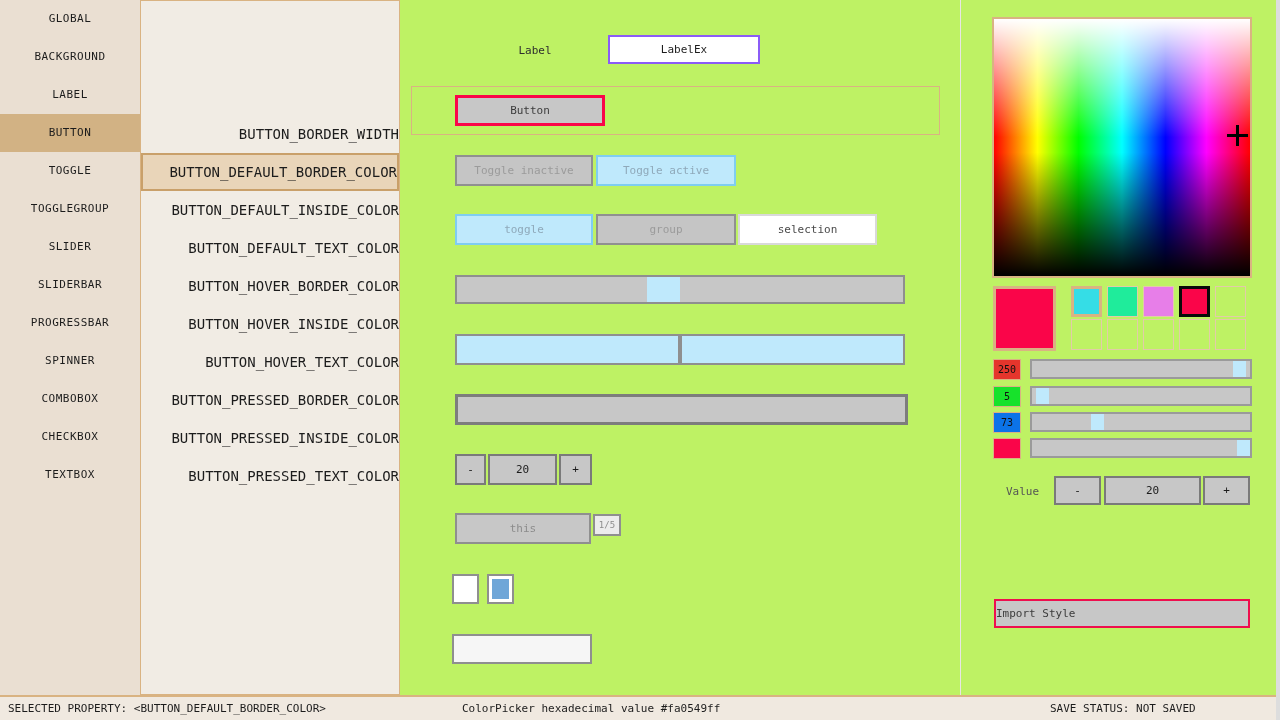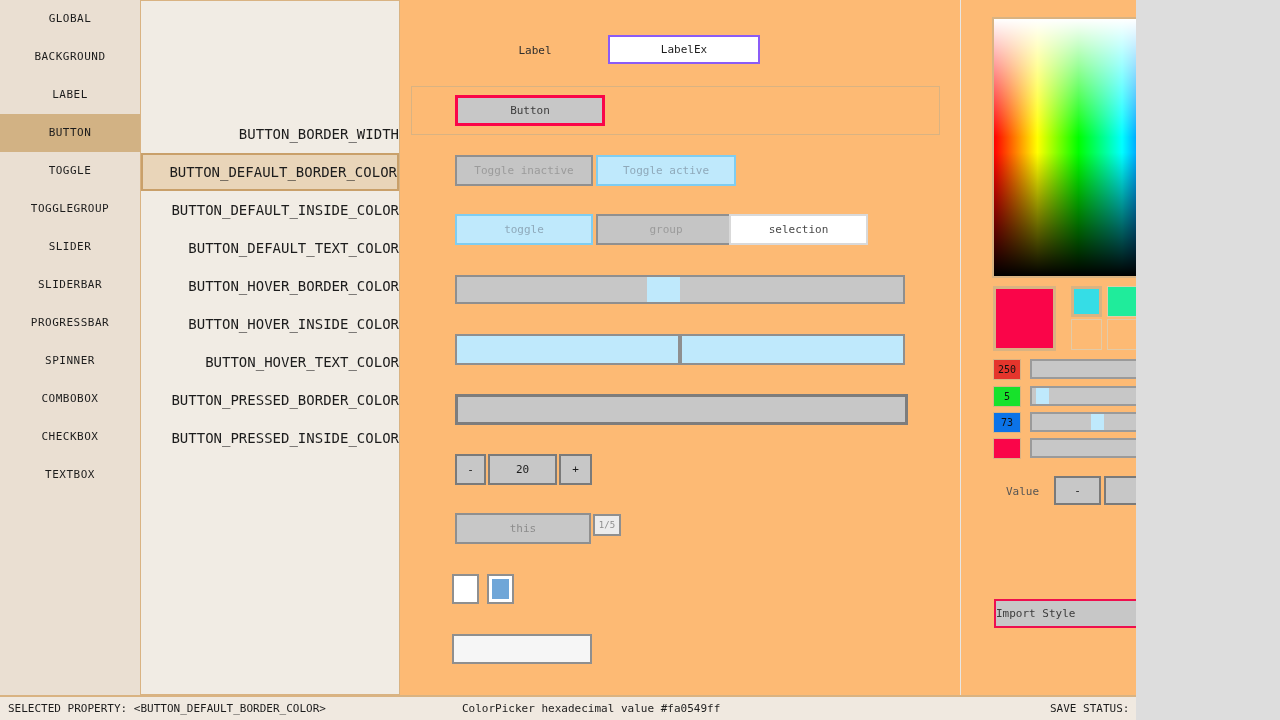--- a/index.html
+++ b/index.html
@@ -1,19 +1,19 @@
 <!DOCTYPE html>
 <html><head>
 <meta charset="utf-8">
 <style>
   * { margin:0; padding:0; box-sizing:border-box; }
   html,body { background:#dddddd; }
   .app {
-    position:relative; width:1136px; height:720px; overflow:hidden;
-    background:#fdba74; font-family:"DejaVu Sans Mono","Liberation Mono",monospace;
+    position:relative; width:1276px; height:720px; overflow:hidden;
+    background:#bef264; font-family:"DejaVu Sans Mono","Liberation Mono",monospace;
     font-size:11px; color:#1c1c1c;
   }
   
   .sidebar {
     position:absolute; left:0; top:0; width:140px; height:695px;
     background:#eadfd2;
   }
   .side-item {
     height:38px; line-height:38px; text-align:center; letter-spacing:0.5px;
     cursor:default;
@@ -167,35 +167,36 @@
   <div class="prop-col" id="propcol">
       <div class="prop-item">BUTTON_BORDER_WIDTH</div>
       <div class="prop-item selected">BUTTON_DEFAULT_BORDER_COLOR</div>
       <div class="prop-item">BUTTON_DEFAULT_INSIDE_COLOR</div>
       <div class="prop-item">BUTTON_DEFAULT_TEXT_COLOR</div>
       <div class="prop-item">BUTTON_HOVER_BORDER_COLOR</div>
       <div class="prop-item">BUTTON_HOVER_INSIDE_COLOR</div>
       <div class="prop-item">BUTTON_HOVER_TEXT_COLOR</div>
       <div class="prop-item">BUTTON_PRESSED_BORDER_COLOR</div>
       <div class="prop-item">BUTTON_PRESSED_INSIDE_COLOR</div>
+      <div class="prop-item">BUTTON_PRESSED_TEXT_COLOR</div>
     </div>
 
   <main class="preview">
     <div class="caption" style="left:105px; top:44px; width:60px; text-align:center;">Label</div>
     <div class="labelex">LabelEx</div>
 
     <div class="btn-frame"></div>
     <div class="demo-button">Button</div>
 
     <div class="gray-box" style="left:55px; top:155px; width:138px;">Toggle inactive</div>
     <div class="blue-box" style="left:196px; top:155px; width:140px;">Toggle active</div>
 
     <div class="blue-box" style="left:55px; top:214px; width:138px;">toggle</div>
     <div class="gray-box" style="left:196px; top:214px; width:140px;">group</div>
-    <div class="white-box" style="left:329px; top:214px; width:139px;">selection</div>
+    <div class="white-box" style="left:338px; top:214px; width:139px;">selection</div>
 
     <div class="slider">
       <div class="slider-handle" id="preview-slider-handle" style="left: 190px;"></div>
     </div>
 
     <div class="sliderbar">
       <div></div>
       <div></div>
     </div>
 

